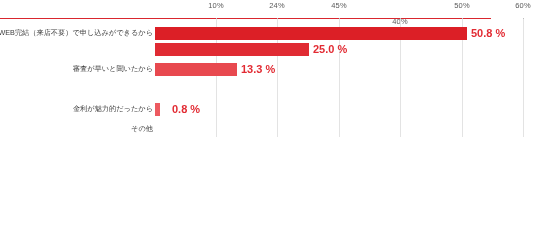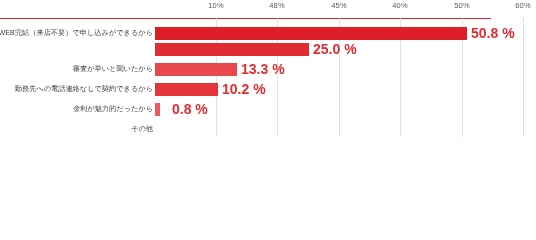--- a/index.html
+++ b/index.html
@@ -87,36 +87,36 @@
     position: absolute;
     left: 155px;
     top: 4px;
     height: 13px;
   }
   .val-label {
     position: absolute;
     top: 0;
     height: 20px;
     line-height: 20px;
-    font-size: 14px;
+    font-size: 11px;
     font-weight: bold;
     color: #E22B33;
     white-space: nowrap;
   }
 </style>
 </head>
 <body>
 
 <div id="chart-root">
 
   <div class="axis-top">
     <span class="xtick-label" style="left:216px;">10%</span>
-    <span class="xtick-label" style="left:277px;">48%</span>
+    <span class="xtick-label" style="left:277px;">24%</span>
     <span class="xtick-label" style="left:339px;">45%</span>
-    <span class="xtick-label" style="left:400px;">40%</span>
+    <span class="xtick-label" style="left:400px;margin-top:16px;">40%</span>
     <span class="xtick-label" style="left:462px;">50%</span>
     <span class="xtick-label" style="left:523px;">60%</span>
     <div class="axis-line"></div>
   </div>
 
   <div class="plot">
 
     <div class="gridline tickmark" style="left:216px;"></div>
     <div class="gridline tickmark" style="left:277px;"></div>
     <div class="gridline tickmark" style="left:339px;"></div>
@@ -141,25 +141,20 @@
       <div class="bar" style="width:154px;background:#E02B33;"></div>
       <div class="val-label" style="left:313px;text-align:center;">25.0 %</div>
     </div>
 
     <div class="row" style="top:40px;">
       <div class="cat-label">審査が早いと聞いたから</div>
       <div class="bar" style="width:82px;background:#E8494F;"></div>
       <div class="val-label" style="left:241px;">13.3 %</div>
     </div>
 
-    <div class="row" style="top:60px;">
-      <div class="cat-label">勤務先への電話連絡なしで契約できるから</div>
-      <div class="bar" style="width:63px;background:#E4343C;"></div>
-      <div class="val-label" style="left:222px;">10.2 %</div>
-    </div>
 
     <div class="row" style="top:80px;">
       <div class="cat-label">金利が魅力的だったから</div>
       <div class="bar" style="width:5px;background:#ED5A60;"></div>
       <div class="val-label" style="left:172px;">0.8 %</div>
     </div>
 
     <div class="row" style="top:100px;">
       <div class="cat-label">その他</div>
       <div class="bar" style="width:0px;background:#ED5A60;"></div>

